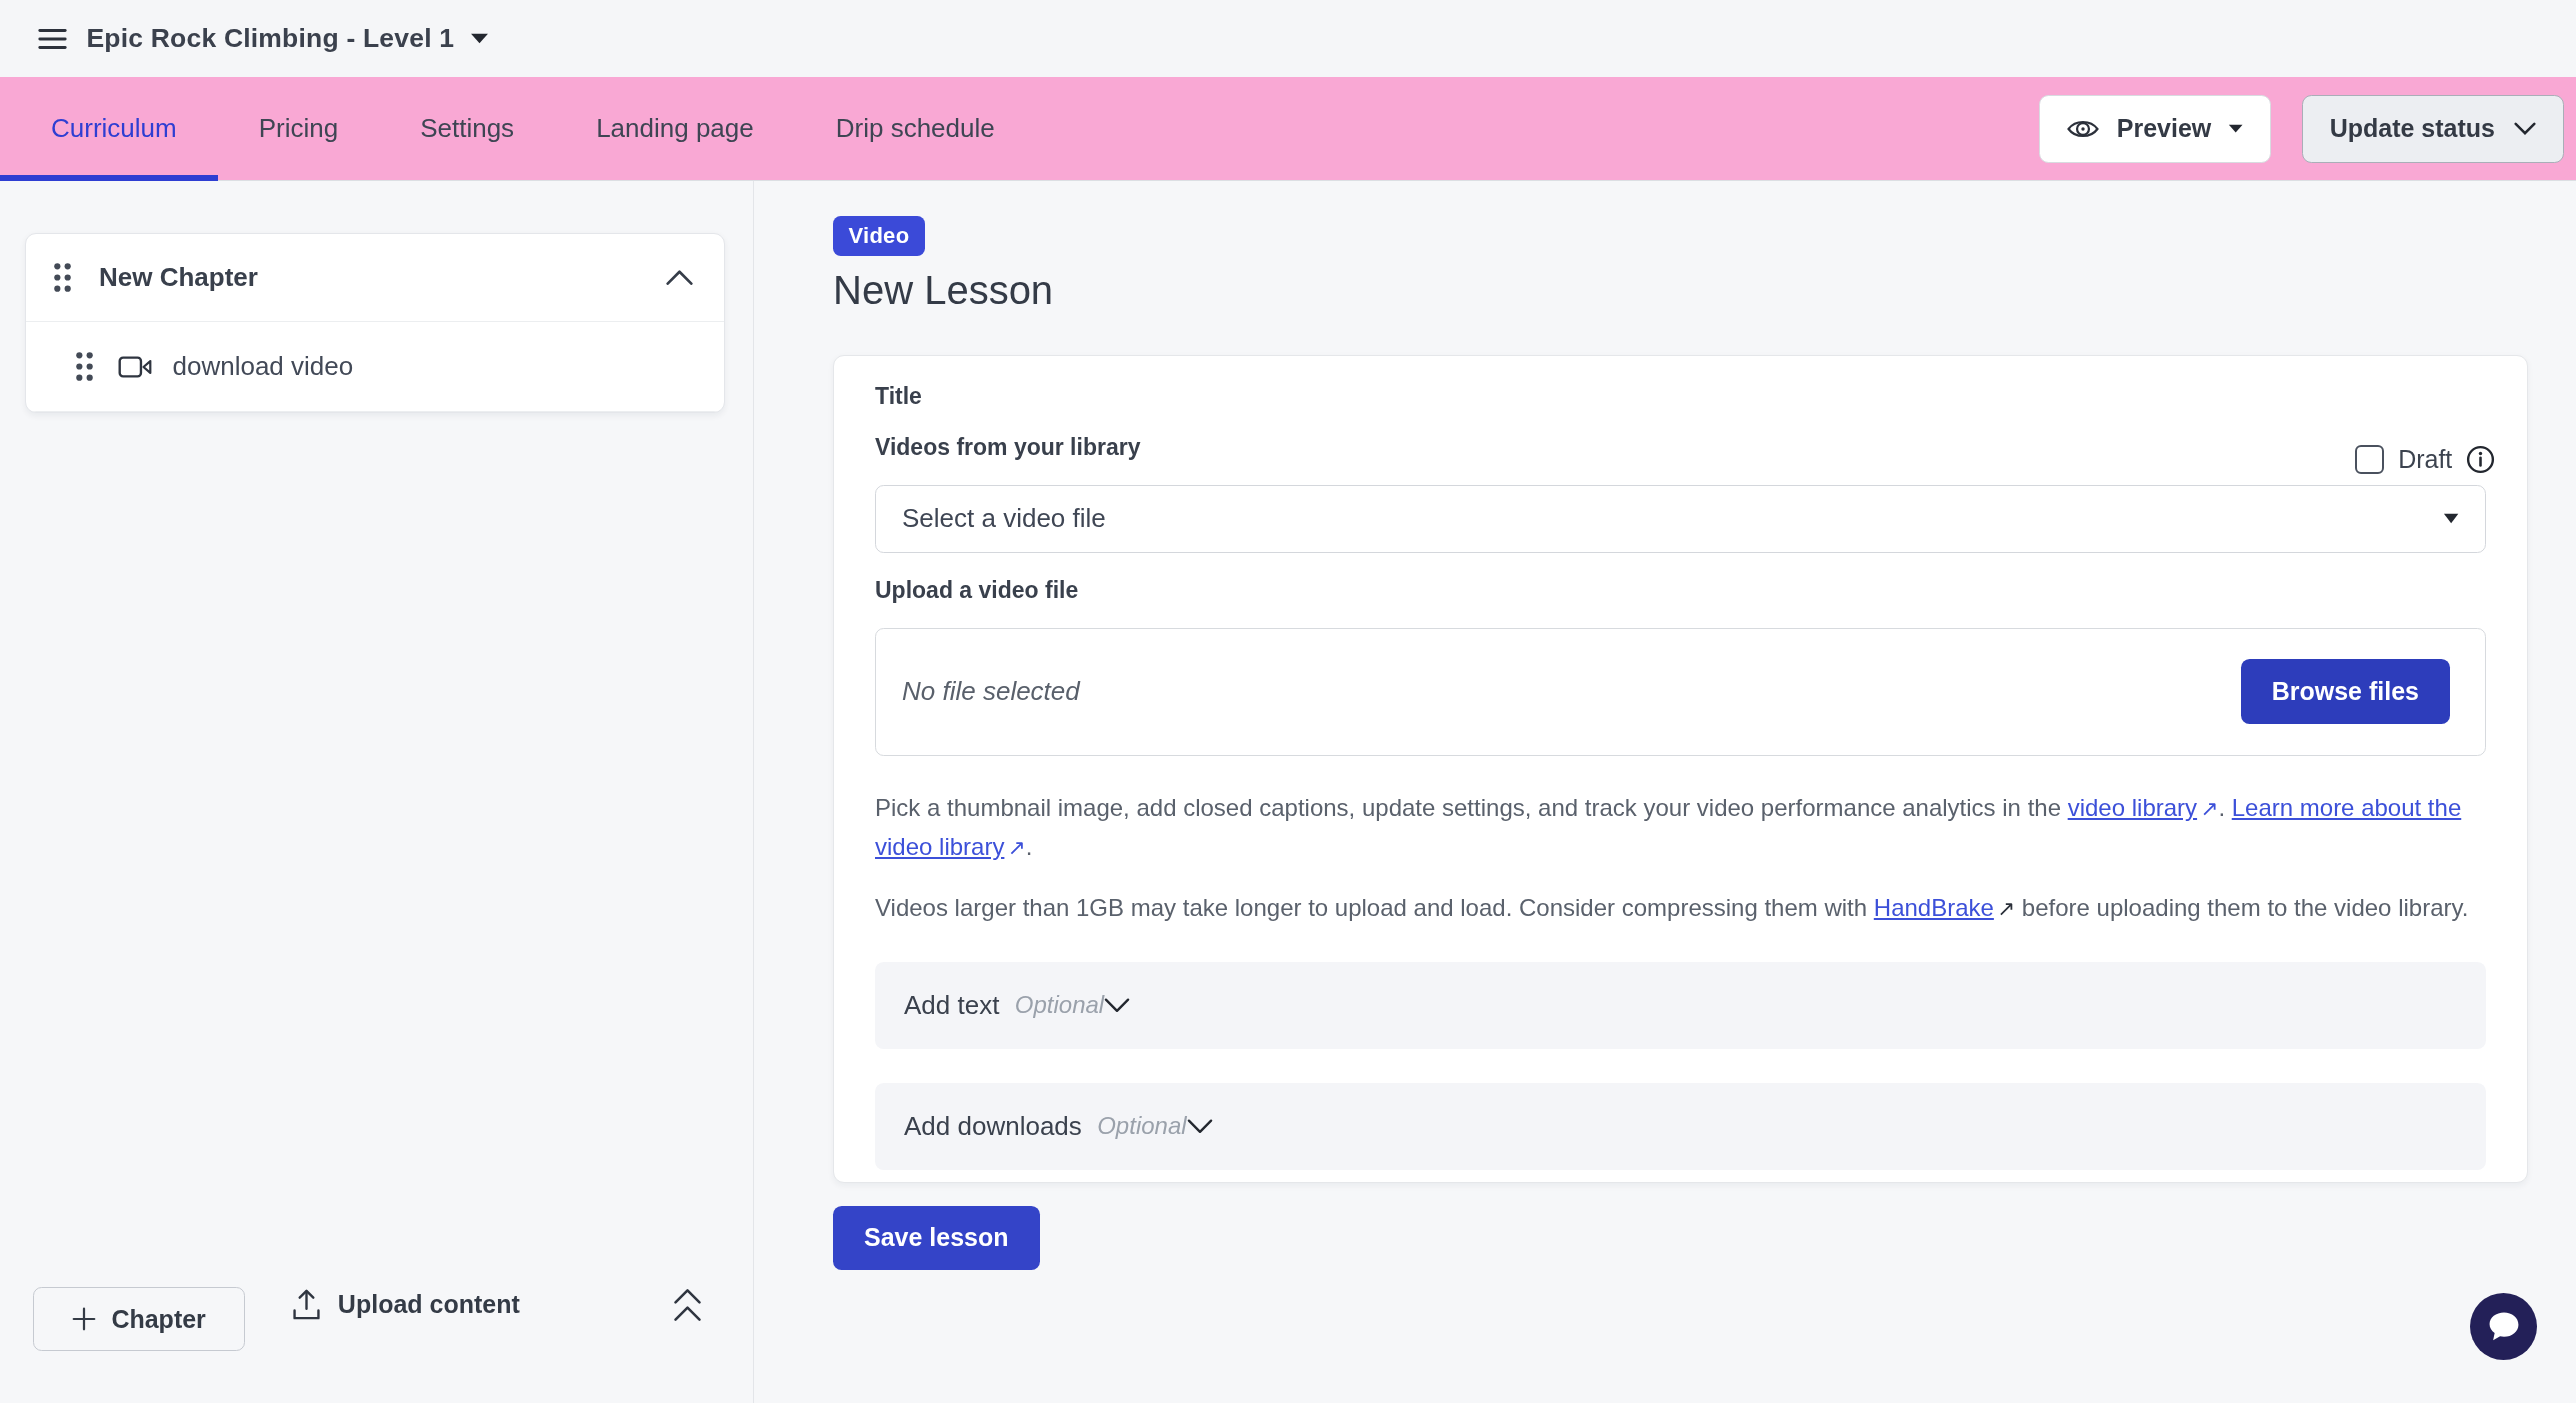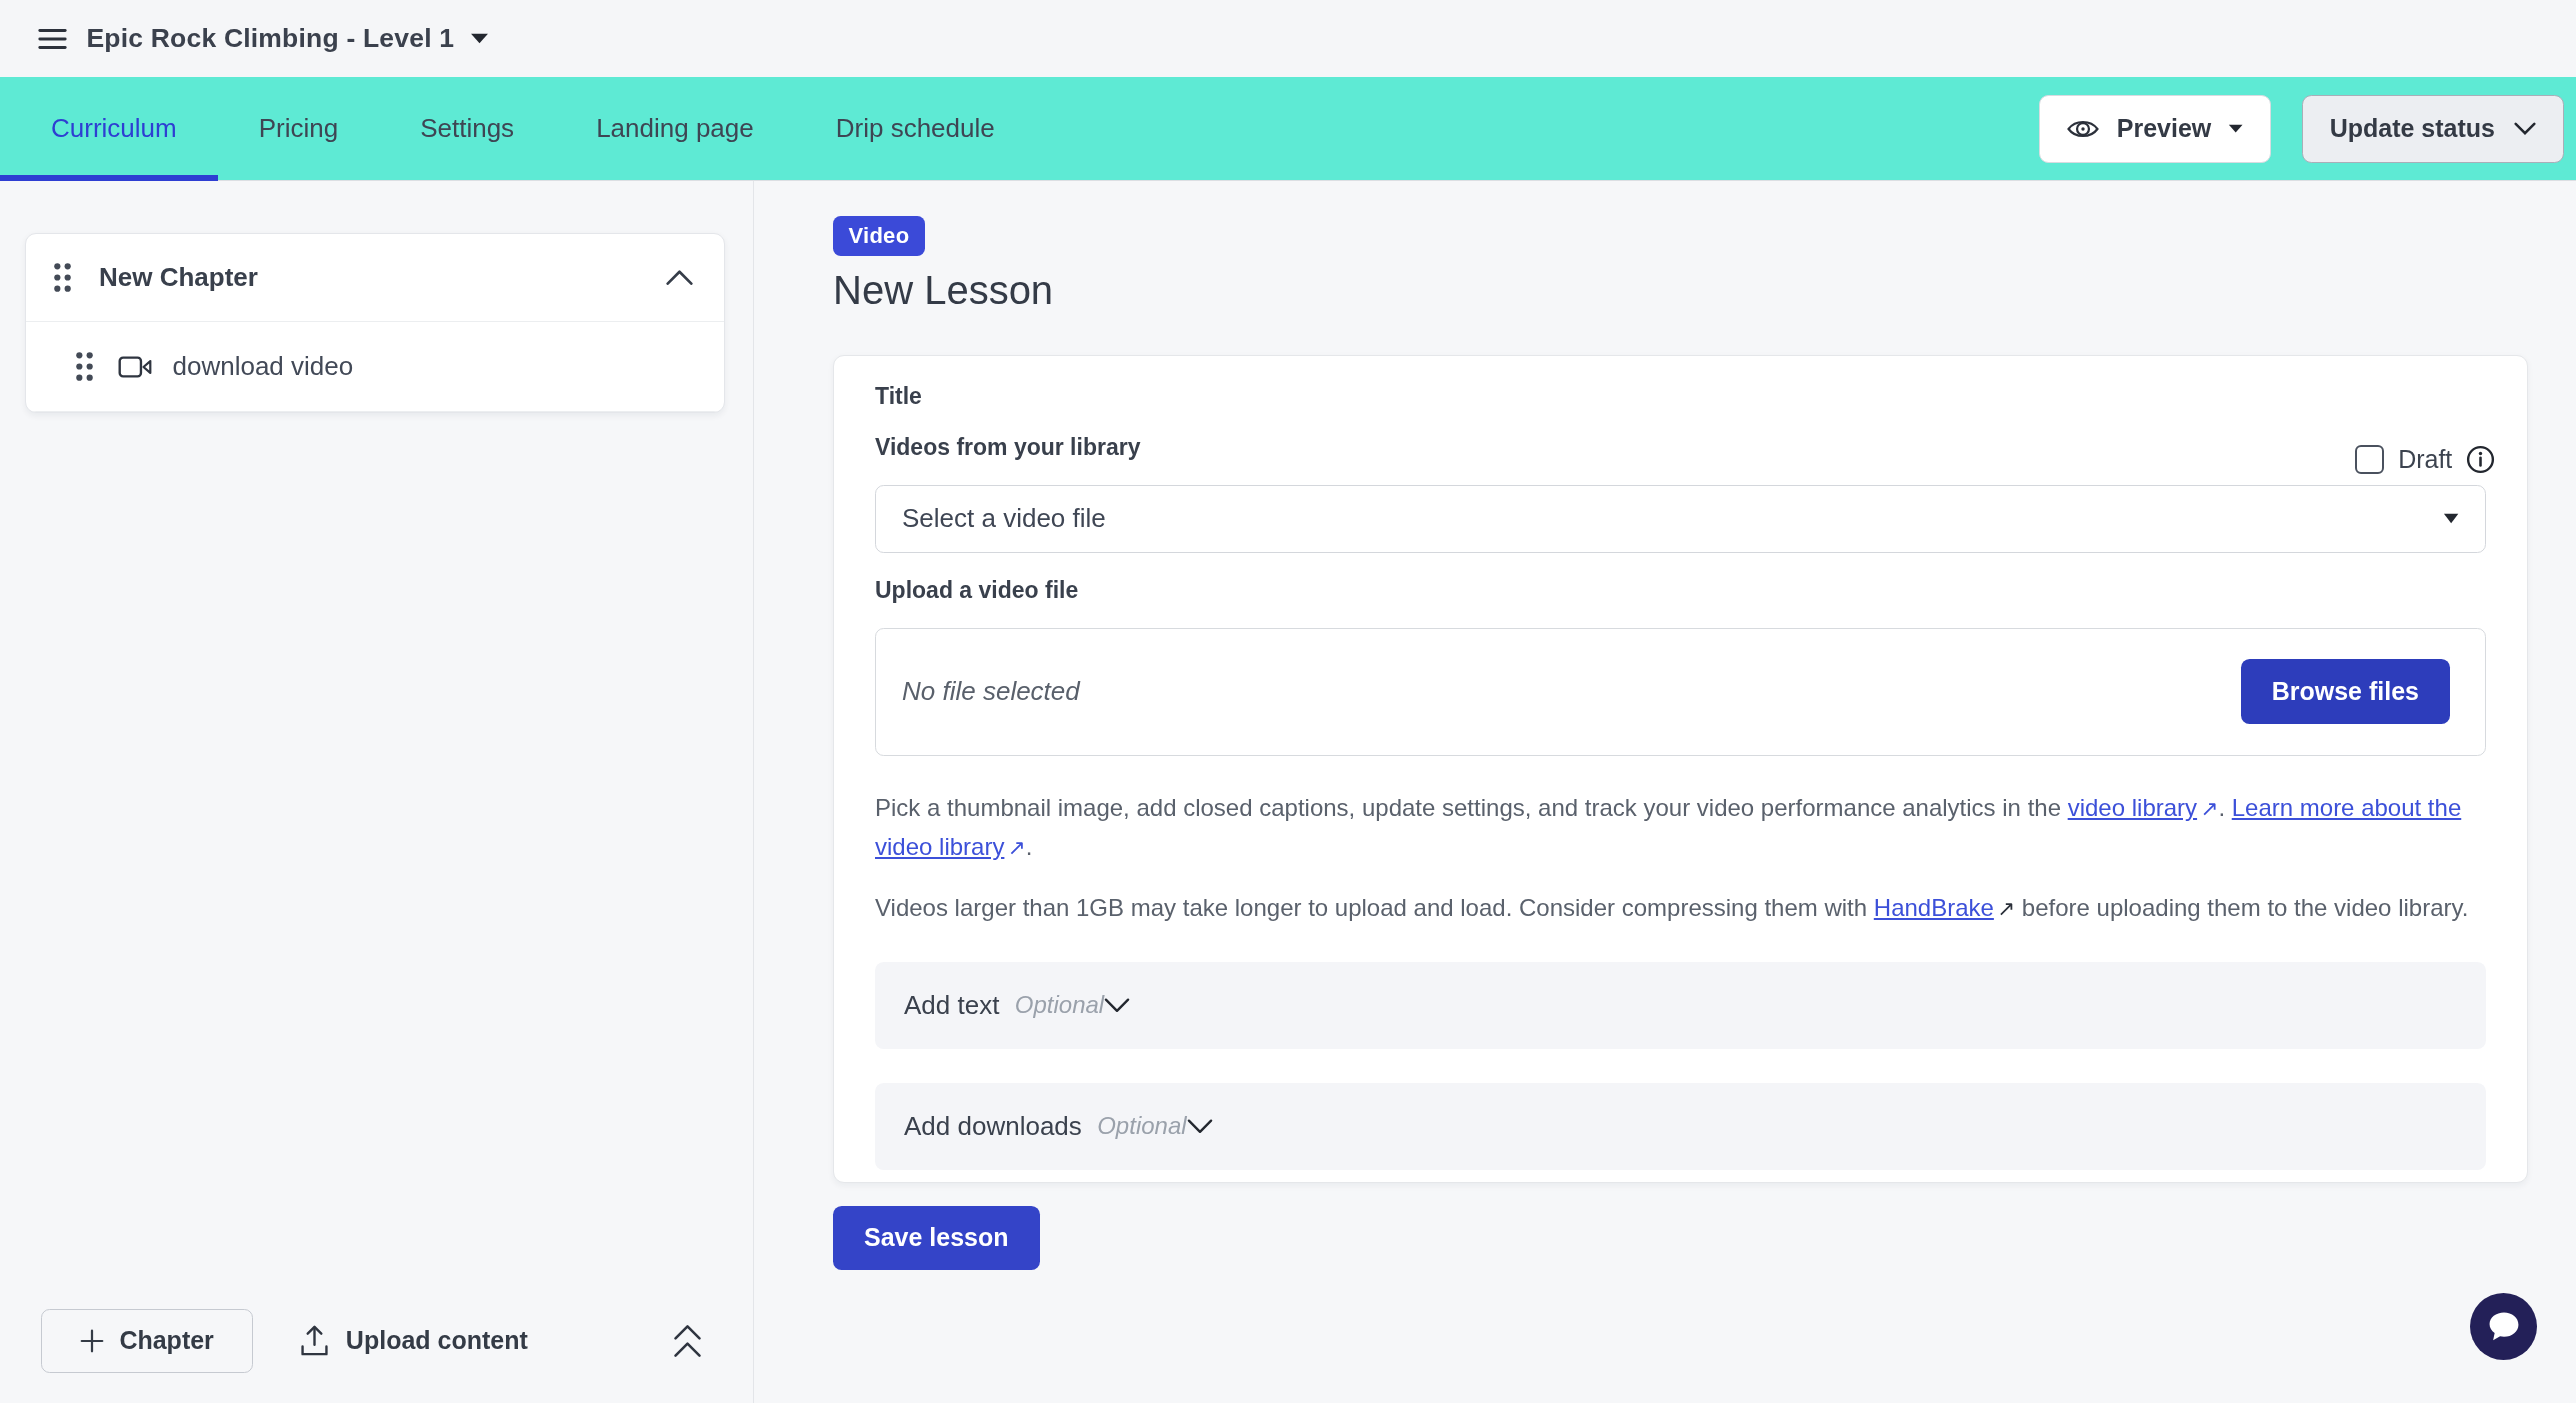--- a/index.html
+++ b/index.html
@@ -7,21 +7,21 @@
   *{box-sizing:border-box;}
   svg{display:block;}
 
   
   .topbar{height:77px;background:#f5f6f8;display:flex;align-items:center;padding:0 8px 0 33px;}
   .hamburger{width:38px;height:38px;display:flex;align-items:center;justify-content:center;cursor:pointer;}
   .product{display:flex;align-items:center;gap:15.4px;margin-left:15.4px;cursor:pointer;}
   .product-title{font-size:26.5px;font-weight:600;color:#3b414d;letter-spacing:0.2px;}
 
   
-  .tabbar{height:104px;background:#5eead4;border-bottom:1.7px solid #dcdfe3;display:flex;align-items:stretch;position:relative;}
+  .tabbar{height:104px;background:#f9a8d4;border-bottom:1.7px solid #dcdfe3;display:flex;align-items:stretch;position:relative;}
   .tabs{display:flex;align-items:stretch;}
   .tab{display:flex;align-items:center;padding:0 41px;font-size:26px;color:#3e4553;position:relative;cursor:pointer;text-decoration:none;}
   .tab.first{padding-left:51px;}
   .tab.active{color:#2e3ed2;}
   .tab.active::after{content:"";position:absolute;left:0;right:0;bottom:-1.7px;height:6.8px;background:#2e3ed2;}
   .tab-actions{margin-left:auto;display:flex;align-items:center;gap:31px;padding-right:12px;}
   .btn{display:flex;align-items:center;justify-content:center;height:68px;border-radius:9.4px;
     font-size:25px;font-weight:700;color:#343a45;cursor:pointer;background:#fff;border:1.7px solid #d8dbe0;
     font-family:inherit;}
   .btn-preview{padding:0 26px;gap:17px;}
@@ -42,21 +42,21 @@
   .lesson-title{font-size:26px;color:#424957;margin-left:20.5px;}
   .addlesson-row{height:89px;display:flex;align-items:center;position:relative;}
   .add-lesson-btn{flex:1;height:100%;display:flex;align-items:center;justify-content:center;gap:15.4px;
     background:none;border:none;font-family:inherit;font-size:25px;font-weight:600;color:#363d49;cursor:pointer;}
   .kebab-btn{position:absolute;right:21.4px;top:14.5px;width:58px;height:60px;border:1.7px solid #b9bec7;border-radius:10.3px;
     background:#fff;display:flex;align-items:center;justify-content:center;cursor:pointer;}
   .dots{display:flex;flex-direction:column;gap:7.7px;}
   .dots i{width:5.1px;height:5.1px;border-radius:50%;background:#3f4550;}
 
   
-  .sidebar-footer{position:absolute;left:16px;right:0;bottom:0;height:116px;display:flex;align-items:center;
+  .sidebar-footer{position:absolute;left:8px;right:0;bottom:0;height:116px;display:flex;align-items:flex-start;
     padding:0 50px 8.6px 25px;}
   .btn-chapter{height:64px;padding:0 38px;gap:15.4px;background:transparent;border:1.7px solid #c6cad1;border-radius:8.6px;
     display:flex;align-items:center;font-size:25px;font-weight:600;color:#343b46;cursor:pointer;font-family:inherit;}
   .btn-uploadcontent{margin-left:41px;display:flex;align-items:center;gap:17px;background:none;border:none;
     font-family:inherit;font-size:25px;font-weight:600;color:#343b46;cursor:pointer;}
   .btn-collapse{margin-left:auto;background:none;border:none;cursor:pointer;padding:0;}
 
   
   .badge{display:inline-flex;align-items:center;background:#3b4ad8;color:#fff;font-size:22px;font-weight:700;
     padding:6.8px 15.4px;border-radius:7.7px;letter-spacing:0.3px;}

